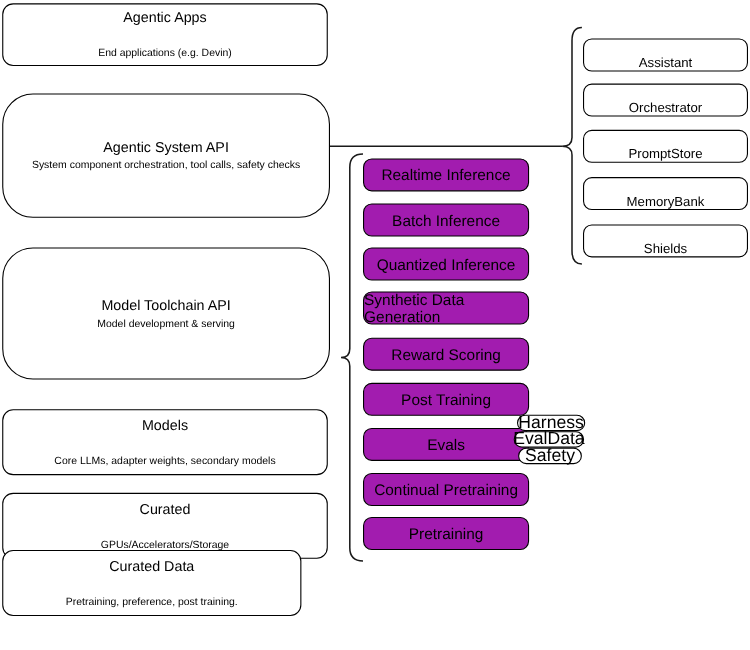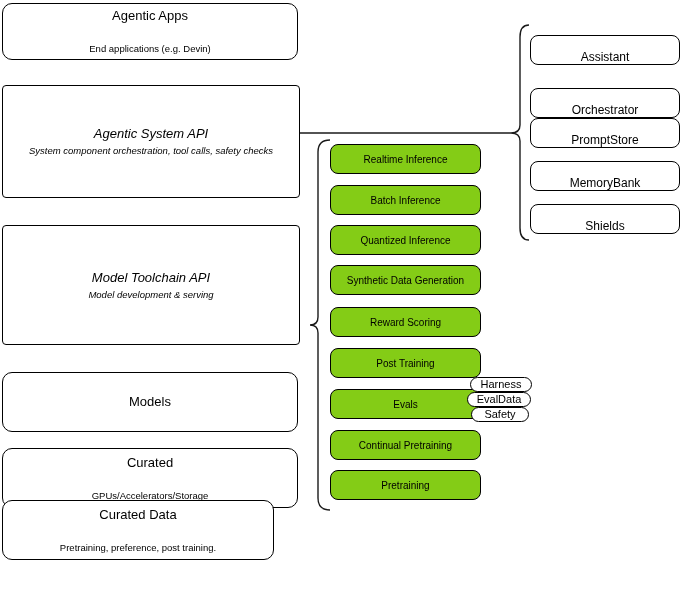--- a/index.html
+++ b/index.html
@@ -9,40 +9,40 @@
     overflow:hidden;
   }
   svg.connectors{position:absolute;left:0;top:0;z-index:1;}
   svg.connectors path{fill:none;stroke:#1a1a1a;stroke-width:1.4;}
   .node{
     position:absolute;box-sizing:border-box;background:#ffffff;
     border:1.5px solid #000;display:flex;flex-direction:column;
     align-items:center;justify-content:center;text-align:center;z-index:2;
   }
   .r-small{border-radius:10px;gap:16px;}
-  .r-big{border-radius:4px;font-style:italic;}
+  .r-big{border-radius:28px;}
   .box-title{font-size:13px;line-height:16px;color:#000;}
   .box-subtitle{font-size:9.5px;line-height:13px;margin-top:2px;color:#000;padding:0 14px;}
   .svc{
     position:absolute;box-sizing:border-box;left:330px;width:151px;height:30px;
-    background:#84cc16;border:1.5px solid #000;border-radius:8px;z-index:2;
+    background:#a21caf;border:1.5px solid #000;border-radius:8px;z-index:2;
     display:flex;align-items:center;justify-content:center;
-    font-size:10px;
+    font-size:14px;
   }
   .comp{
     position:absolute;box-sizing:border-box;left:530px;width:150px;height:30px;
     background:#fff;border:1.5px solid #000;border-radius:8px;z-index:2;
     display:flex;align-items:flex-end;justify-content:center;
     font-size:12px;
   }
   .tag{
     position:absolute;box-sizing:border-box;height:15px;
     background:#fff;border:1.3px solid #000;border-radius:8px;z-index:3;
     display:flex;align-items:center;justify-content:center;
-    font-size:11px;line-height:13px;
+    font-size:16px;line-height:13px;
   }
 </style>
 </head>
 <body>
 
 <div class="canvas">
 
   <svg class="connectors" width="682" height="591" viewBox="0 0 682 591">
     <path d="M300,133 H511"></path>
     <path d="M330,140 Q318,140 318,152 V317 Q318,325 310,325 Q318,325 318,333 V498 Q318,510 330,510"></path>
@@ -59,20 +59,21 @@
     <div class="box-subtitle">System component orchestration, tool calls, safety checks</div>
   </div>
 
   <div class="node r-big" style="left:2px;top:225px;width:298px;height:120px">
     <div class="box-title">Model Toolchain API</div>
     <div class="box-subtitle">Model development &amp; serving</div>
   </div>
 
   <div class="node r-small" style="left:2px;top:372px;width:296px;height:60px">
     <div class="box-title">Models</div>
+    <div class="box-subtitle">Core LLMs, adapter weights, secondary models</div>
   </div>
 
   <div class="node r-small" style="left:2px;top:448px;width:296px;height:60px">
     <div class="box-title">Curated</div>
     <div class="box-subtitle">GPUs/Accelerators/Storage</div>
   </div>
 
   <div class="node r-small" style="left:2px;top:500px;width:272px;height:60px">
     <div class="box-title">Curated Data</div>
     <div class="box-subtitle">Pretraining, preference, post training.</div>
@@ -112,21 +113,21 @@
   <div class="tag" style="left:467px;top:392px;width:64px">
     <span>EvalData</span>
   </div>
   <div class="tag" style="left:471px;top:407px;width:58px">
     <span>Safety</span>
   </div>
 
   <div class="comp" style="top:35px">
     <span>Assistant</span>
   </div>
-  <div class="comp" style="top:88px">
+  <div class="comp" style="top:76px">
     <span>Orchestrator</span>
   </div>
   <div class="comp" style="top:118px">
     <span>PromptStore</span>
   </div>
   <div class="comp" style="top:161px">
     <span>MemoryBank</span>
   </div>
   <div class="comp" style="top:204px">
     <span>Shields</span>

